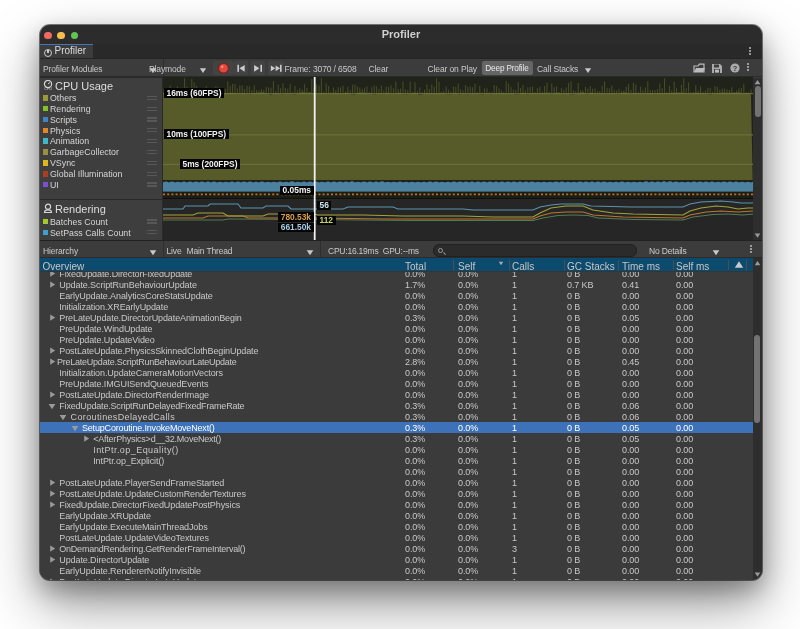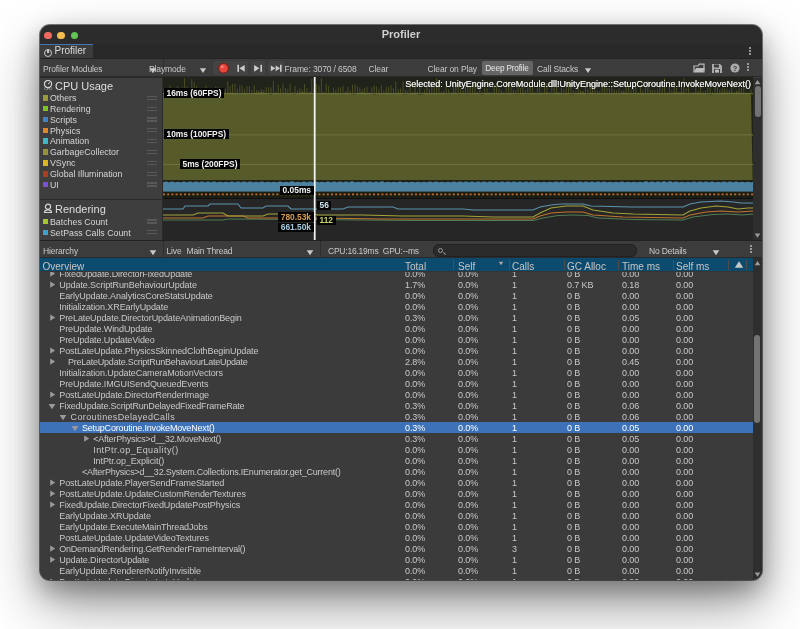--- a/index.html
+++ b/index.html
@@ -202,21 +202,20 @@
     <rect x="0" y="114.8" width="590" height="6.7" fill="#1b1e14"></rect>
     <path d="M0 117.3H590" stroke="#bf6d2a" stroke-width="1.7" stroke-dasharray="2 2.2" fill="none"></path>
     <rect x="0" y="121" width="590" height="1.5" fill="#101010"></rect>
     <rect x="0" y="122.5" width="590" height="40.5" fill="#262626"></rect>
     <path d="M0 143 L60 143 L65 142 L150 142.5 L250 143.5 L370 143.5 L380 141 L395 138.5 L410 138 L425 138.5 L435 141 L470 142.5 L520 143 L530 140 L550 137.5 L565 137 L580 138 L590 137" stroke="#55885a" stroke-width="1" stroke-opacity="0.9" fill="none"></path>
     <path d="M0 141 L40 141 L45 139 L80 139 L85 141 L150 141 L155 141 L220 142 L300 142 L370 142 L377 139 L388 136 L403 135 L420 135 L430 138 L460 140 L520 141 L527 138 L543 135 L558 134 L575 135 L590 134" stroke="#c1752f" stroke-width="1.1" fill="none"></path>
     <path d="M0 138 L30 138 L35 136 L60 136 L65 139 L100 139 L105 137 L150 137 L155 138 L200 138 L240 139 L300 139 L330 140 L370 140 L377 136 L388 131 L403 129 L420 129 L430 133 L450 136 L470 137 L520 138 L527 134 L538 131 L553 129 L565 130 L575 132 L585 131 L590 131" stroke="#a3a438" stroke-width="1.1" fill="none"></path>
     <path d="M0 132 L20 132 L22 129 L45 129 L47 127 L75 127 L78 131 L100 131 L103 129 L125 129 L128 132 L150 132 L155 132 L180 132 L185 130 L230 130 L235 132 L300 132 L310 133 L370 133 L377 130 L388 128 L398 127 L420 127 L428 129 L468 130 L520 130 L527 127 L538 125 L558 124 L570 125 L578 126 L590 126" stroke="#5b93ad" stroke-width="1.1" fill="none"></path>
     <rect x="150.8" y="0" width="1.8" height="163" fill="#f2f2f2"></rect>
   </svg>
-  <div class="selline">Selected: UnityEngine.CoreModule.dll!UnityEngine::SetupCoroutine.InvokeMoveNext()</div>
   <div class="lbl" style="left:124px;top:63.5px">16ms (60FPS)</div>
   <div class="lbl" style="left:124px;top:104.5px">10ms (100FPS)</div>
   <div class="lbl" style="left:140px;top:134.5px">5ms (200FPS)</div>
   <div class="lbl" style="right:448.5px;top:161px">0.05ms</div>
   <div class="lbl" style="right:448.5px;top:187.5px;color:#d89f4e">780.53k</div>
   <div class="lbl" style="right:448.5px;top:198px;color:#a9cbe0">661.50k</div>
   <div class="lbl" style="left:277px;top:176px;color:#cfe4f2">56</div>
   <div class="lbl" style="left:277px;top:191px;color:#c9d06a">112</div>
 
   <div class="sbtrack" style="left:713px;top:53.0px;width:9px;height:162.5px">
@@ -267,21 +266,21 @@
       </div>
 <div class="row" style="top:21.0px">
         <svg class="ar" width="10" height="11" style="left:8.0px">
           <polygon points="2.2,2.4 2.2,8.8 7.2,5.6" fill="#9a9a9a"></polygon>
         </svg>
         <span class="nm" style="left:19.3px">Update.ScriptRunBehaviourUpdate</span>
         <span class="c" style="left:365px">1.7%</span>
         <span class="c" style="left:418px">0.0%</span>
         <span class="c" style="left:472px">1</span>
         <span class="c" style="left:527px">0.7 KB</span>
-        <span class="c" style="left:582px">0.18</span>
+        <span class="c" style="left:582px">0.41</span>
         <span class="c" style="left:636px">0.00</span>
       </div>
 <div class="row" style="top:32.0px">
         <span class="nm" style="left:19.3px">EarlyUpdate.AnalyticsCoreStatsUpdate</span>
         <span class="c" style="left:365px">0.0%</span>
         <span class="c" style="left:418px">0.0%</span>
         <span class="c" style="left:472px">1</span>
         <span class="c" style="left:527px">0 B</span>
         <span class="c" style="left:582px">0.00</span>
         <span class="c" style="left:636px">0.00</span>
@@ -334,21 +333,21 @@
         <span class="c" style="left:418px">0.0%</span>
         <span class="c" style="left:472px">1</span>
         <span class="c" style="left:527px">0 B</span>
         <span class="c" style="left:582px">0.00</span>
         <span class="c" style="left:636px">0.00</span>
       </div>
 <div class="row" style="top:98.0px">
         <svg class="ar" width="10" height="11" style="left:8.0px">
           <polygon points="2.2,2.4 2.2,8.8 7.2,5.6" fill="#9a9a9a"></polygon>
         </svg>
-        <span class="nm" style="left:28px;letter-spacing:-0.24px">PreLateUpdate.ScriptRunBehaviourLateUpdate</span>
+        <span class="nm" style="left:17px;letter-spacing:-0.24px">PreLateUpdate.ScriptRunBehaviourLateUpdate</span>
         <span class="c" style="left:365px">2.8%</span>
         <span class="c" style="left:418px">0.0%</span>
         <span class="c" style="left:472px">1</span>
         <span class="c" style="left:527px">0 B</span>
         <span class="c" style="left:582px">0.45</span>
         <span class="c" style="left:636px">0.00</span>
       </div>
 <div class="row" style="top:109.0px">
         <span class="nm" style="left:19.3px">Initialization.UpdateCameraMotionVectors</span>
         <span class="c" style="left:365px">0.0%</span>
@@ -439,21 +438,20 @@
 <div class="row" style="top:197.0px">
         <span class="nm" style="left:53.2px">IntPtr.op_Explicit()</span>
         <span class="c" style="left:365px">0.0%</span>
         <span class="c" style="left:418px">0.0%</span>
         <span class="c" style="left:472px">1</span>
         <span class="c" style="left:527px">0 B</span>
         <span class="c" style="left:582px">0.00</span>
         <span class="c" style="left:636px">0.00</span>
       </div>
 <div class="row" style="top:208.0px">
-        <span class="nm" style="left:41.9px;letter-spacing:-0.21px">&lt;AfterPhysics&gt;d__32.System.Collections.IEnumerator.get_Current()</span>
         <span class="c" style="left:365px">0.0%</span>
         <span class="c" style="left:418px">0.0%</span>
         <span class="c" style="left:472px">1</span>
         <span class="c" style="left:527px">0 B</span>
         <span class="c" style="left:582px">0.00</span>
         <span class="c" style="left:636px">0.00</span>
       </div>
 <div class="row" style="top:219.0px">
         <svg class="ar" width="10" height="11" style="left:8.0px">
           <polygon points="2.2,2.4 2.2,8.8 7.2,5.6" fill="#9a9a9a"></polygon>
@@ -561,21 +559,21 @@
         <span class="c" style="left:527px">0 B</span>
         <span class="c" style="left:582px">0.00</span>
         <span class="c" style="left:636px">0.00</span>
       </div>
   </div>
   <div class="thead">
     <span class="t" style="left:2.5px">Overview</span>
     <span class="t" style="left:365px">Total</span>
       <span class="t" style="left:418px">Self</span>
     <span class="t" style="left:472px">Calls</span>
-      <span class="t" style="left:527px">GC Alloc</span>
+      <span class="t" style="left:527px">GC Stacks</span>
     <span class="t" style="left:582px">Time ms</span>
       <span class="t" style="left:636px">Self ms</span>
     <span class="vsep" style="left:413px"></span>
       <span class="vsep" style="left:469px"></span>
       <span class="vsep" style="left:524px"></span>
       <span class="vsep" style="left:578px"></span>
       <span class="vsep" style="left:633px"></span>
       <span class="vsep" style="left:687.5px"></span>
       <span class="vsep" style="left:706px"></span>
     <svg class="icon" width="8" height="6" style="left:457px;top:1.5px">

